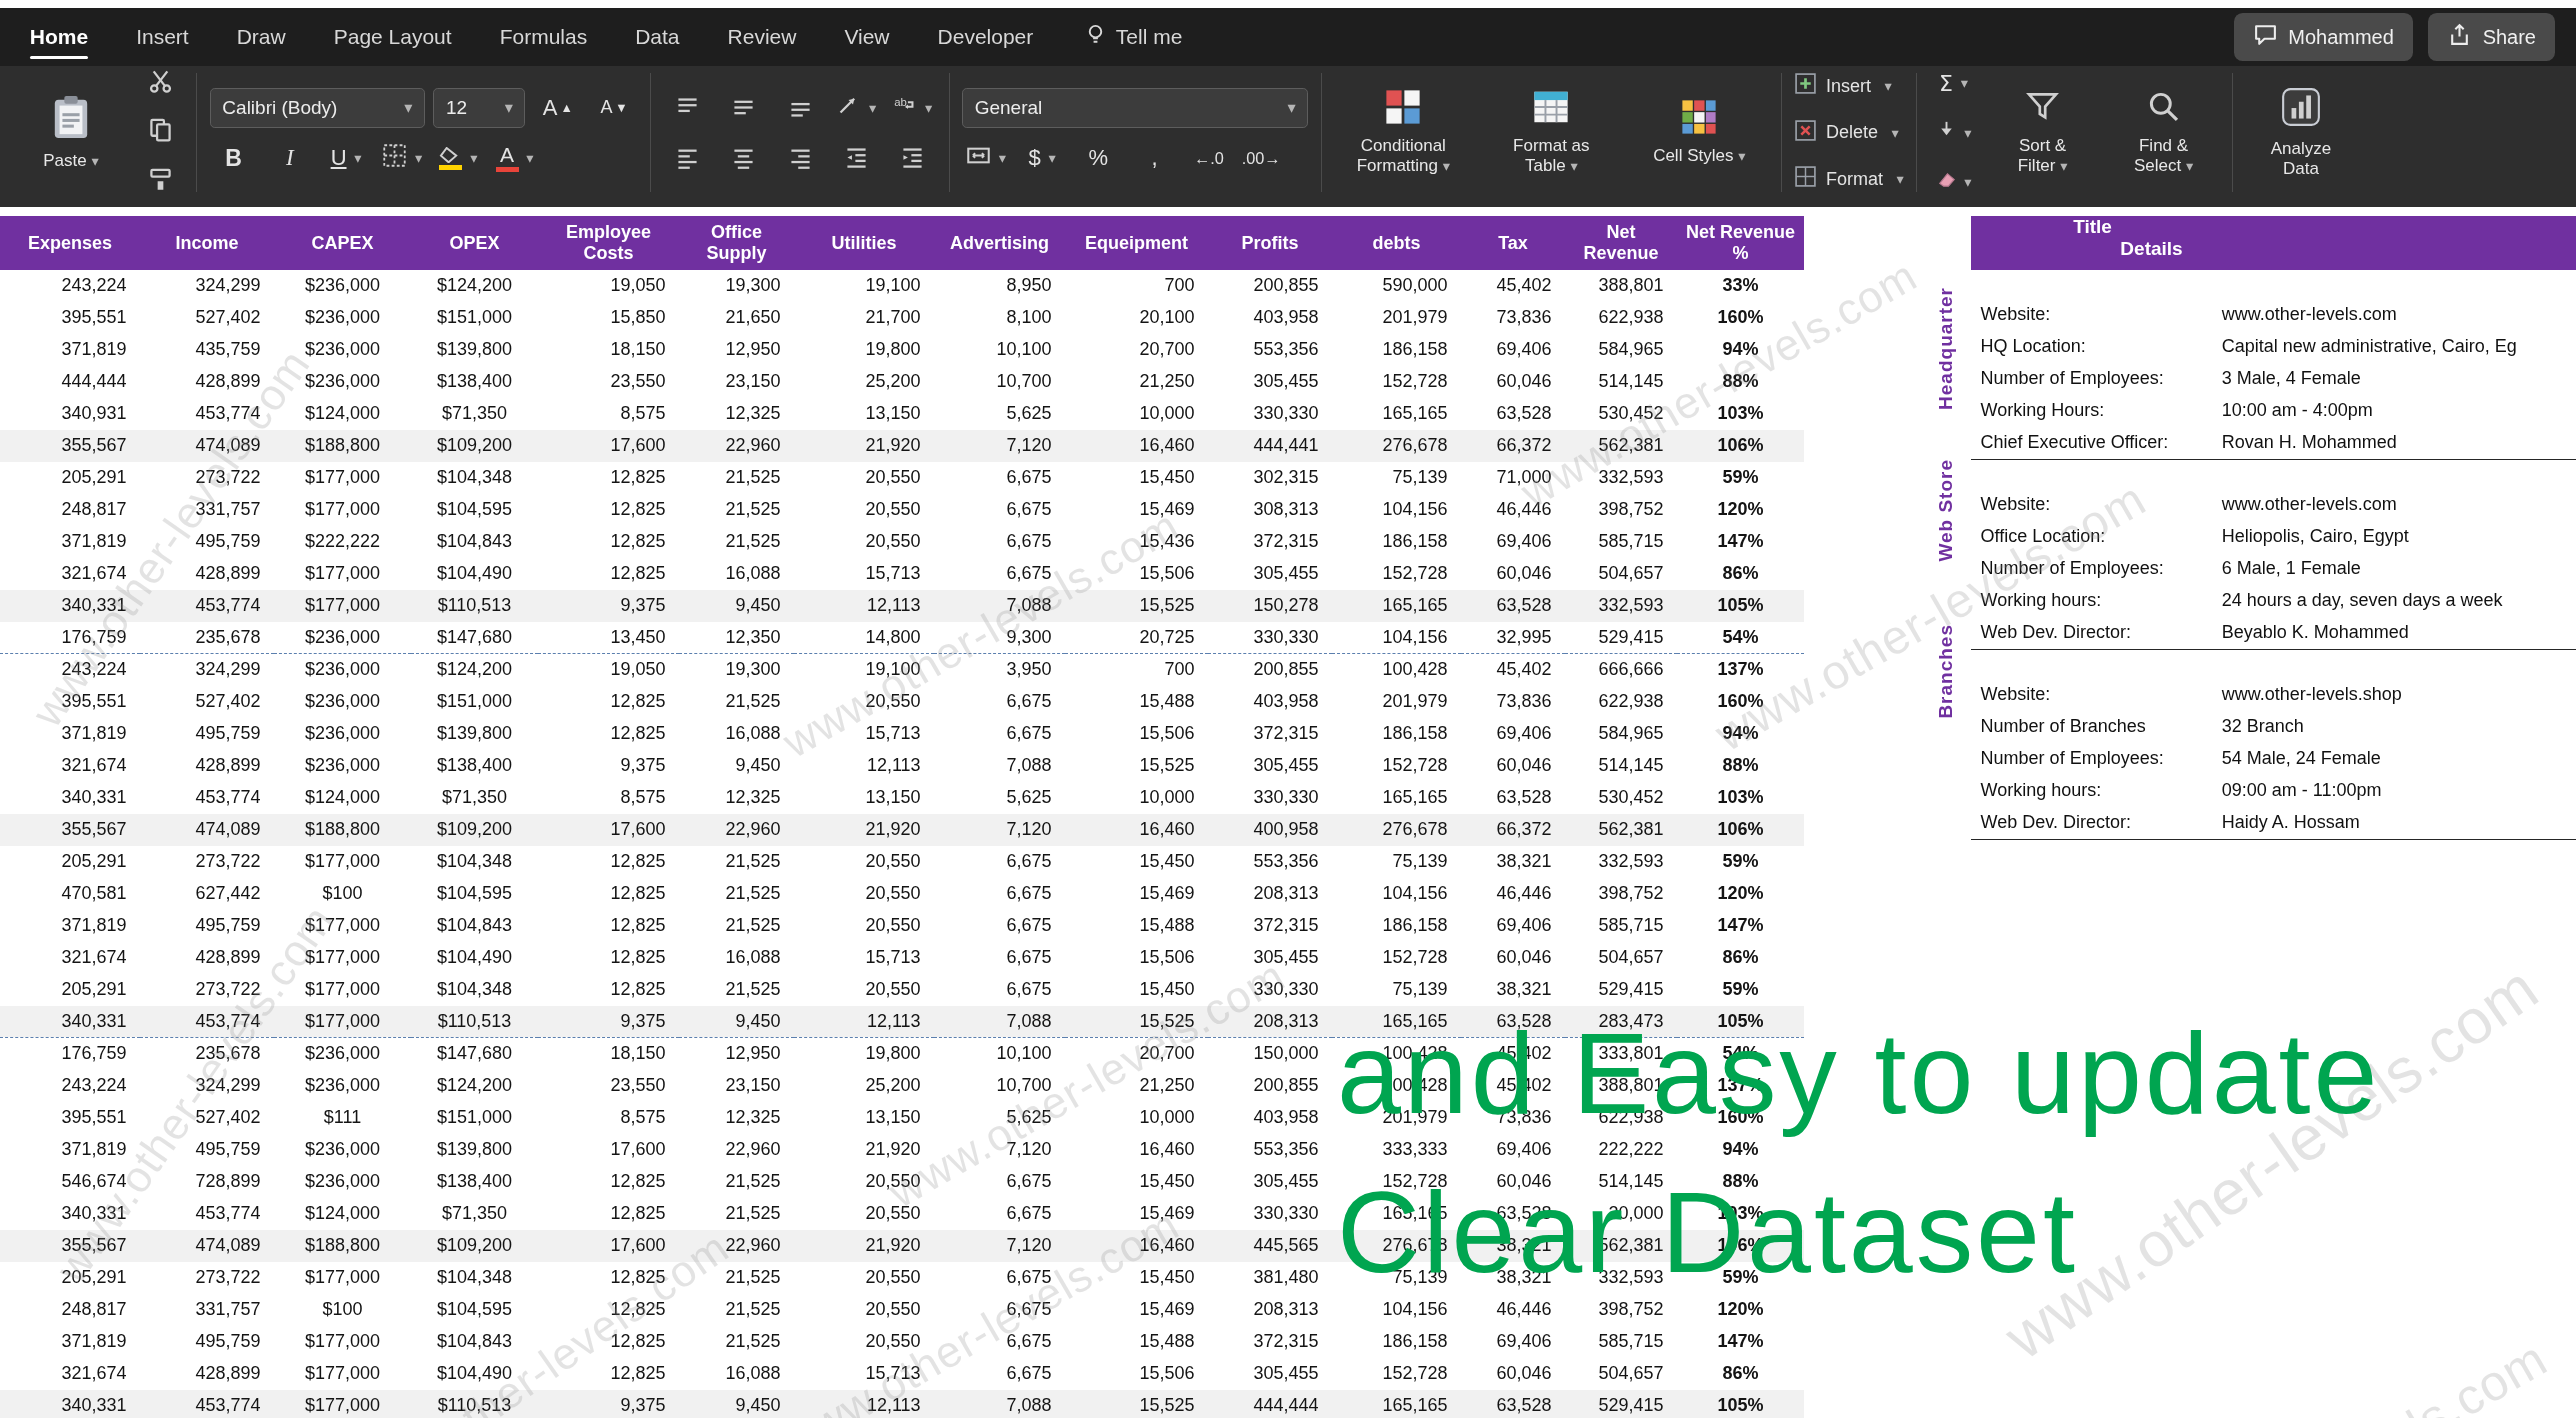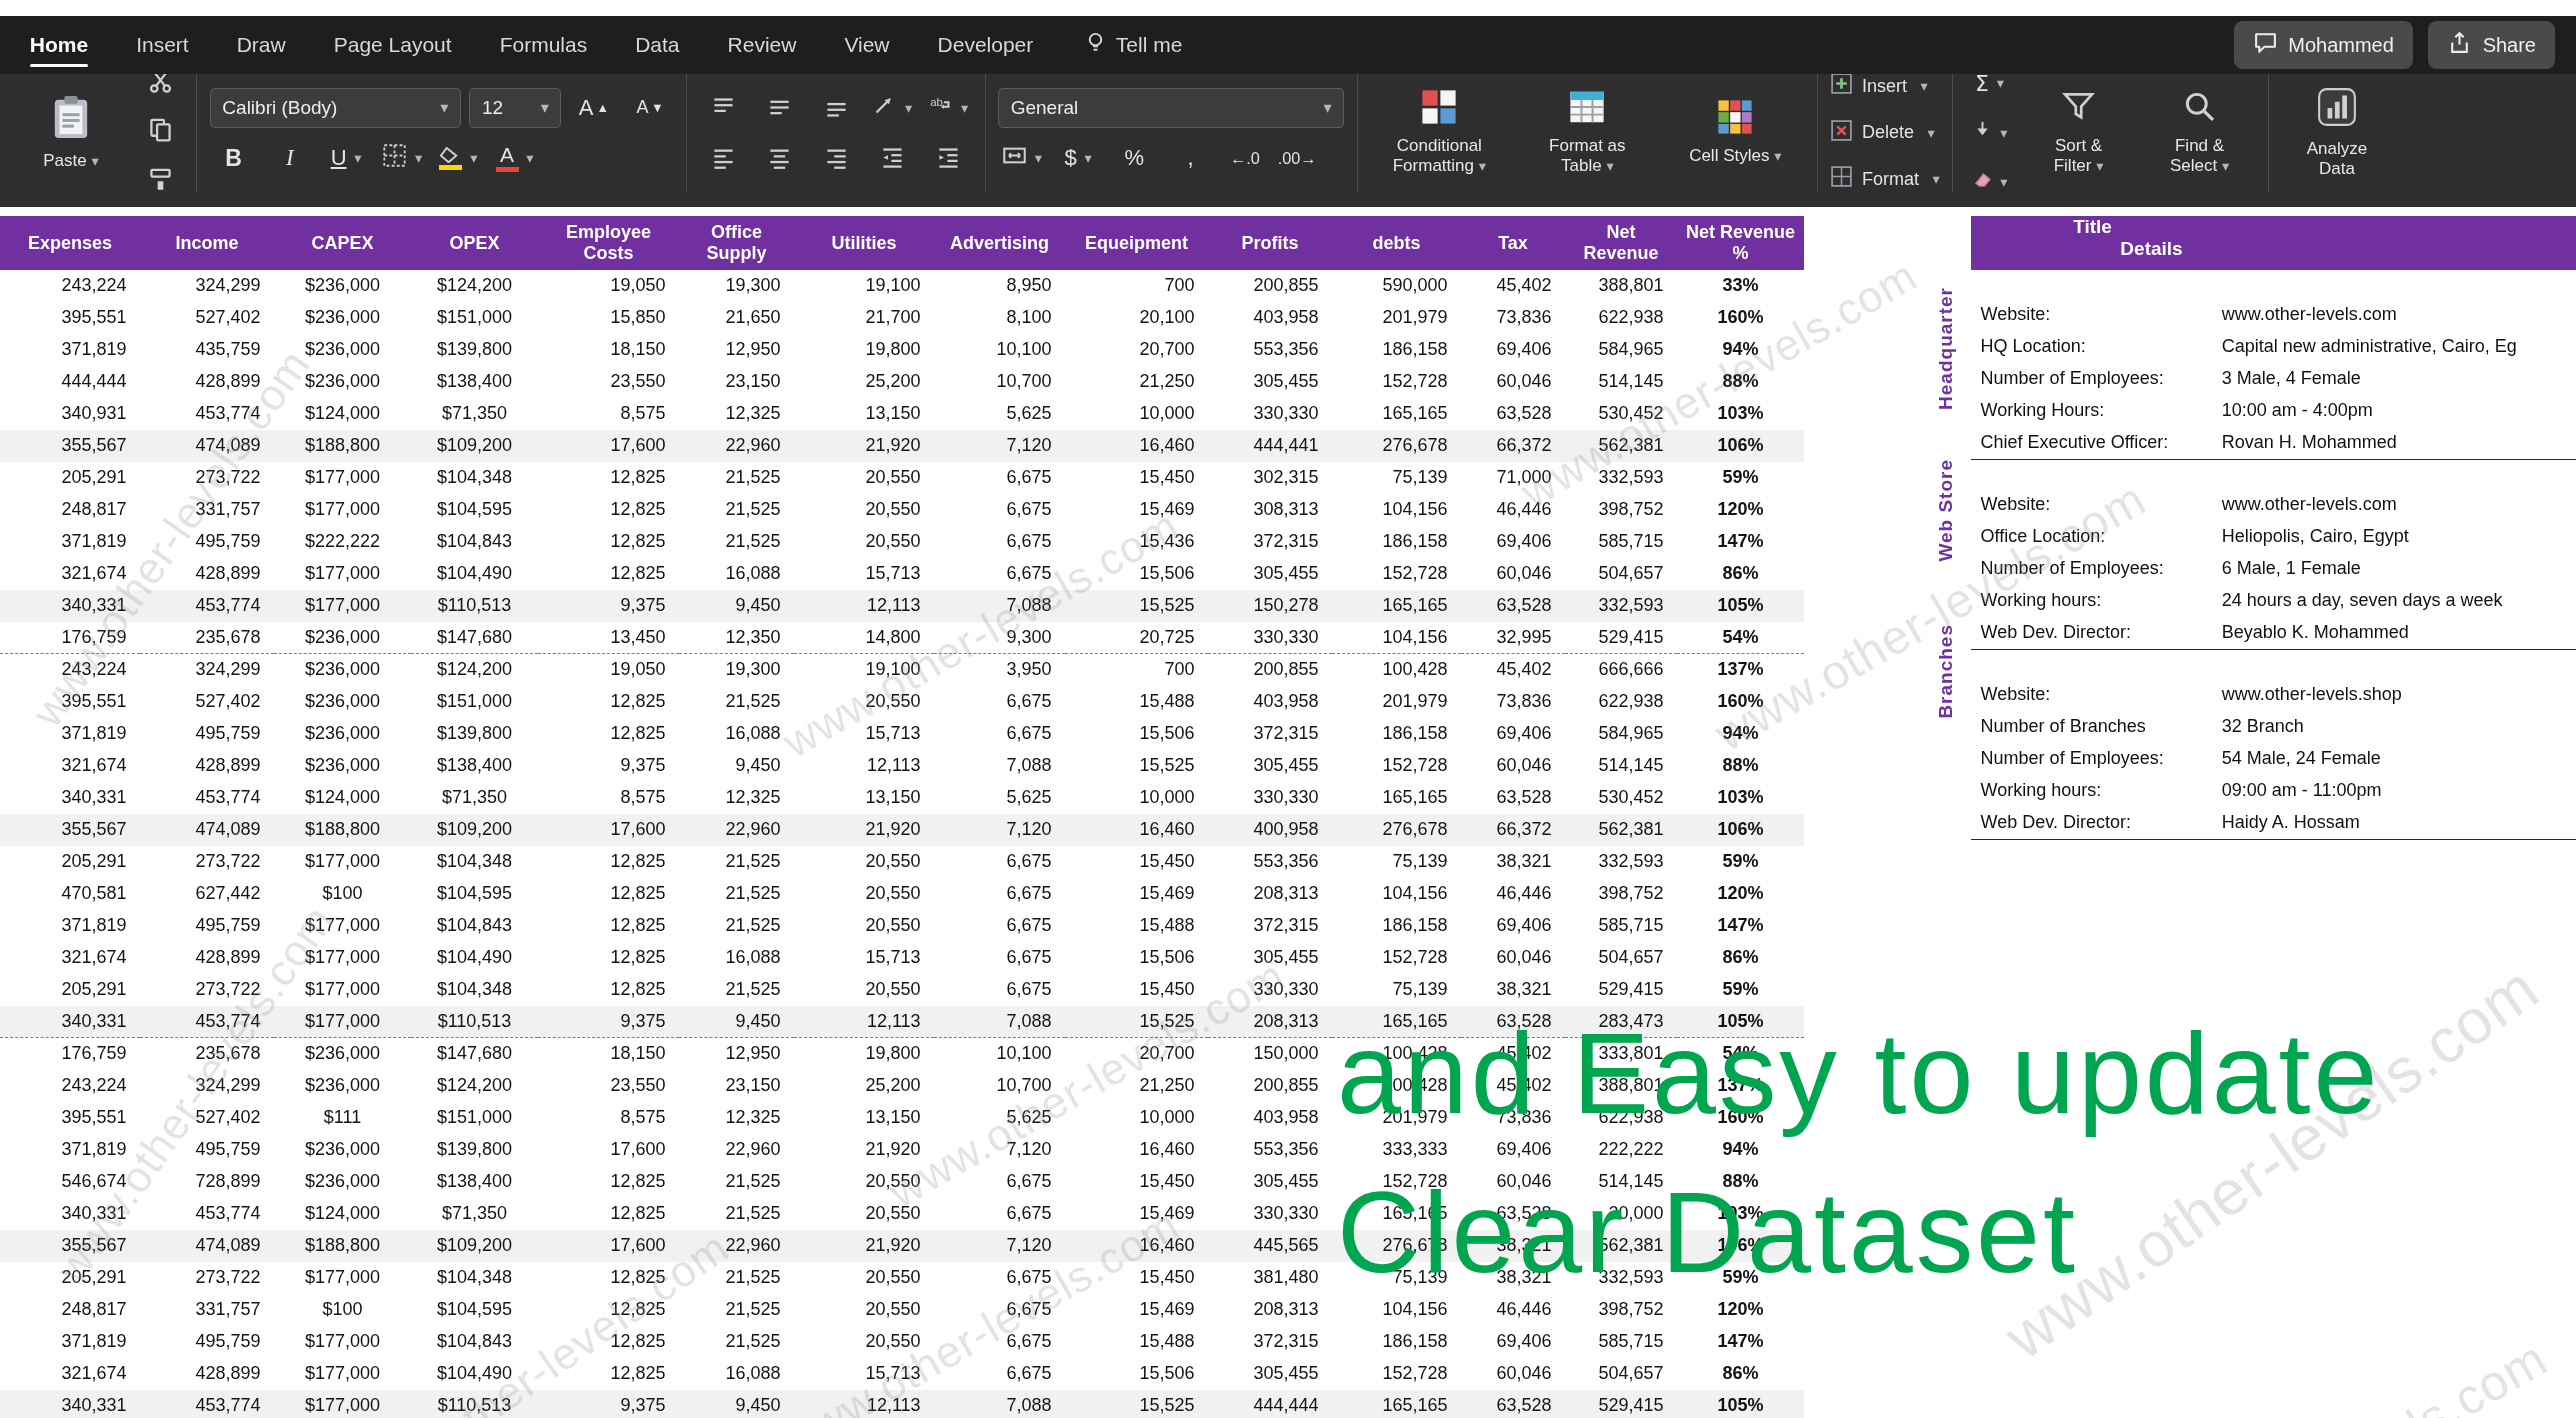--- a/index.html
+++ b/index.html
@@ -1,19 +1,19 @@
 <!DOCTYPE html>
 <html style="--purple: #7030A0;"><head>
 <meta charset="utf-8">
 <style>
   html,body{margin:0;padding:0;background:#fff;}
   #app{position:relative;width:2576px;height:1418px;overflow:hidden;font-family:"Liberation Sans",sans-serif;background:#fff;}
 
   
-  .menubar{position:absolute;top:16px;left:0;right:0;height:58px;background:#1e1e1e;display:flex;align-items:center;color:#d8d8d8;font-size:21px;z-index:20;}
+  .menubar{position:absolute;top:8px;left:0;right:0;height:58px;background:#1e1e1e;display:flex;align-items:center;color:#d8d8d8;font-size:21px;z-index:20;}
   .menu-items{display:flex;align-items:center;height:100%;padding-left:5.8px;}
   .menu-item{margin:0 24px;height:100%;display:flex;align-items:center;position:relative;cursor:default;white-space:nowrap;}
   .menu-item.active{color:#fff;font-weight:bold;}
   .menu-item.active::after{content:"";position:absolute;left:0;right:0;bottom:6.7px;height:2.9px;background:#fff;border-radius:1.9px;}
   .tellme{display:flex;align-items:center;gap:8.6px;margin-left:27px;color:#d8d8d8;}
   .top-right{margin-left:auto;display:flex;align-items:center;gap:15.3px;padding-right:21px;}
   .topbtn{display:flex;align-items:center;gap:10.5px;background:#4a4a4a;border-radius:8.6px;padding:8.6px 19px;color:#f0f0f0;font-size:20px;cursor:default;}
 
   
   .ribbon{position:absolute;top:58px;left:0;right:0;height:149px;background:#2e2e2e;display:flex;align-items:center;padding:0 15.3px;box-sizing:border-box;color:#e4e4e4;z-index:19;white-space:nowrap;}
@@ -151,21 +151,21 @@
                 <path d="M11 9v3.5H8.5V20h5v-7.5H11z" fill="#d0d0d0"></path>
               </svg></span>
         </div>
       </div>
     </div>
 
     <div class="vsep"></div>
 
     <div class="rcol2">
       <div class="rrow">
-        <div class="select" style="width:251px;gap:32px;">
+        <div class="select" style="width:215px;gap:32px;">
           <span>Calibri (Body)</span>
             <span class="caret">▾</span>
         </div>
         <div class="select" style="width:92px;">
           <span>12</span>
             <span class="caret">▾</span>
         </div>
         <div class="sbtn">
             <span>A</span>
             <span style="font-size:12.5px;">▲</span>

